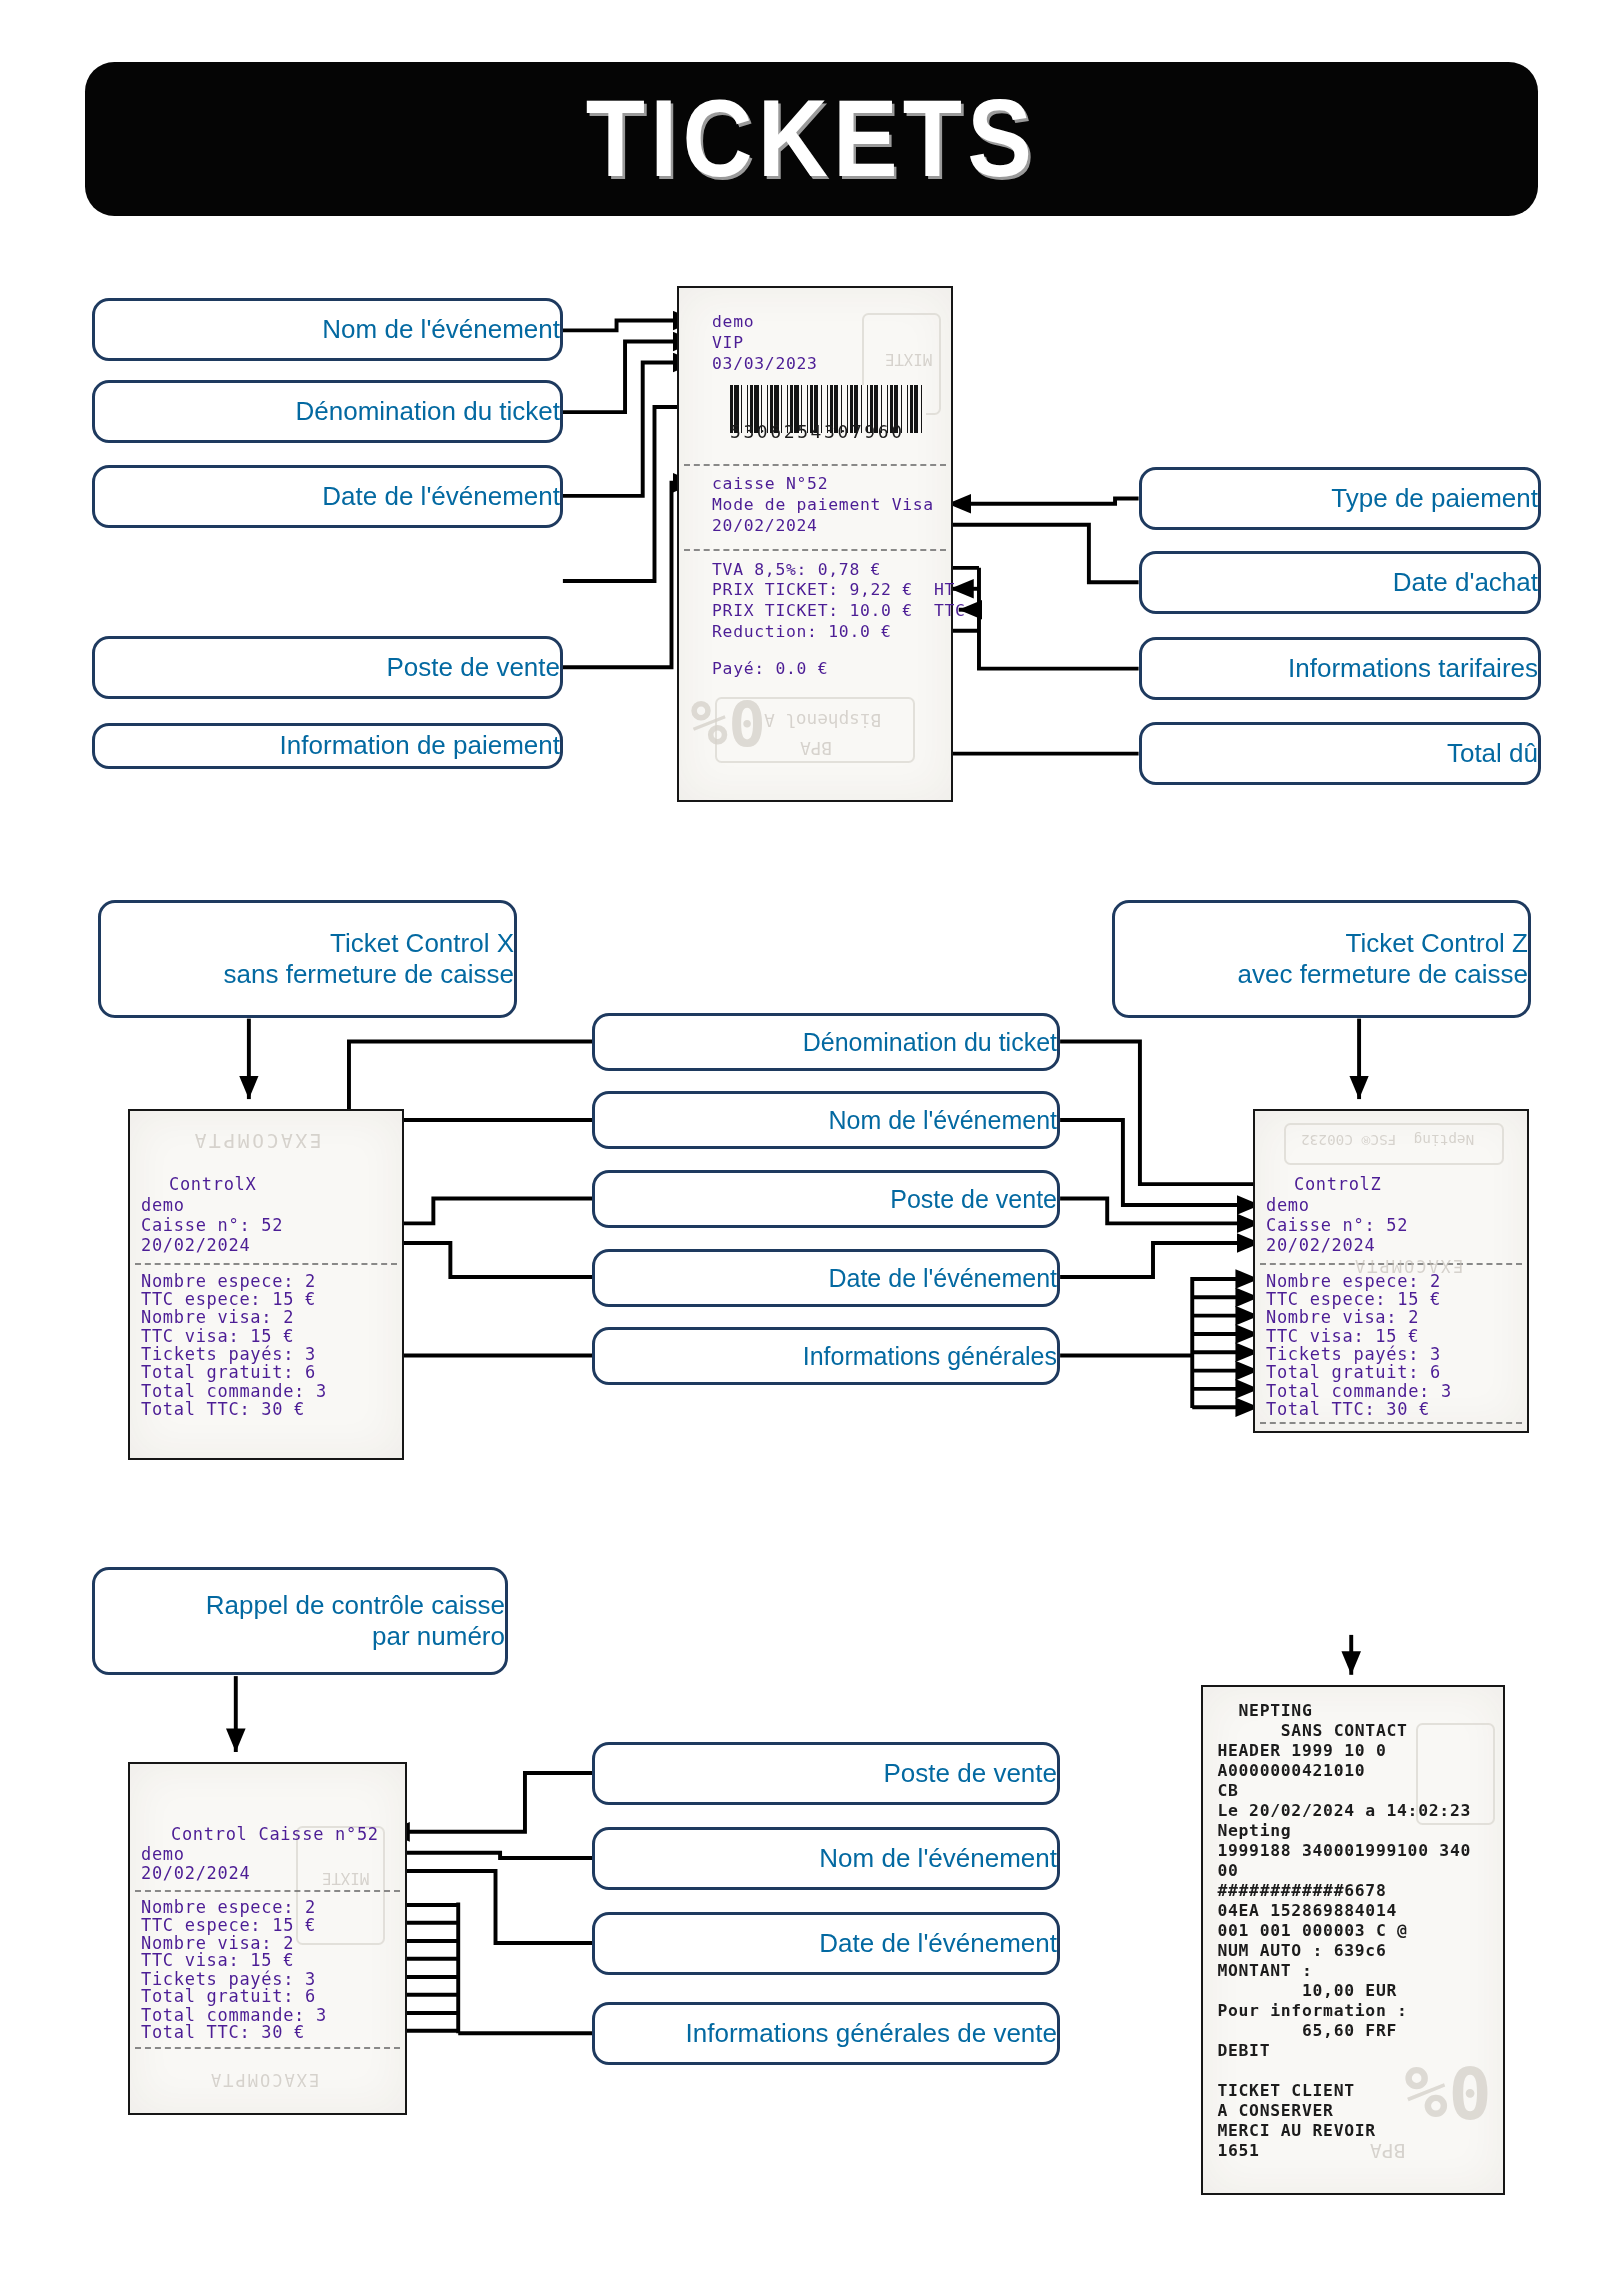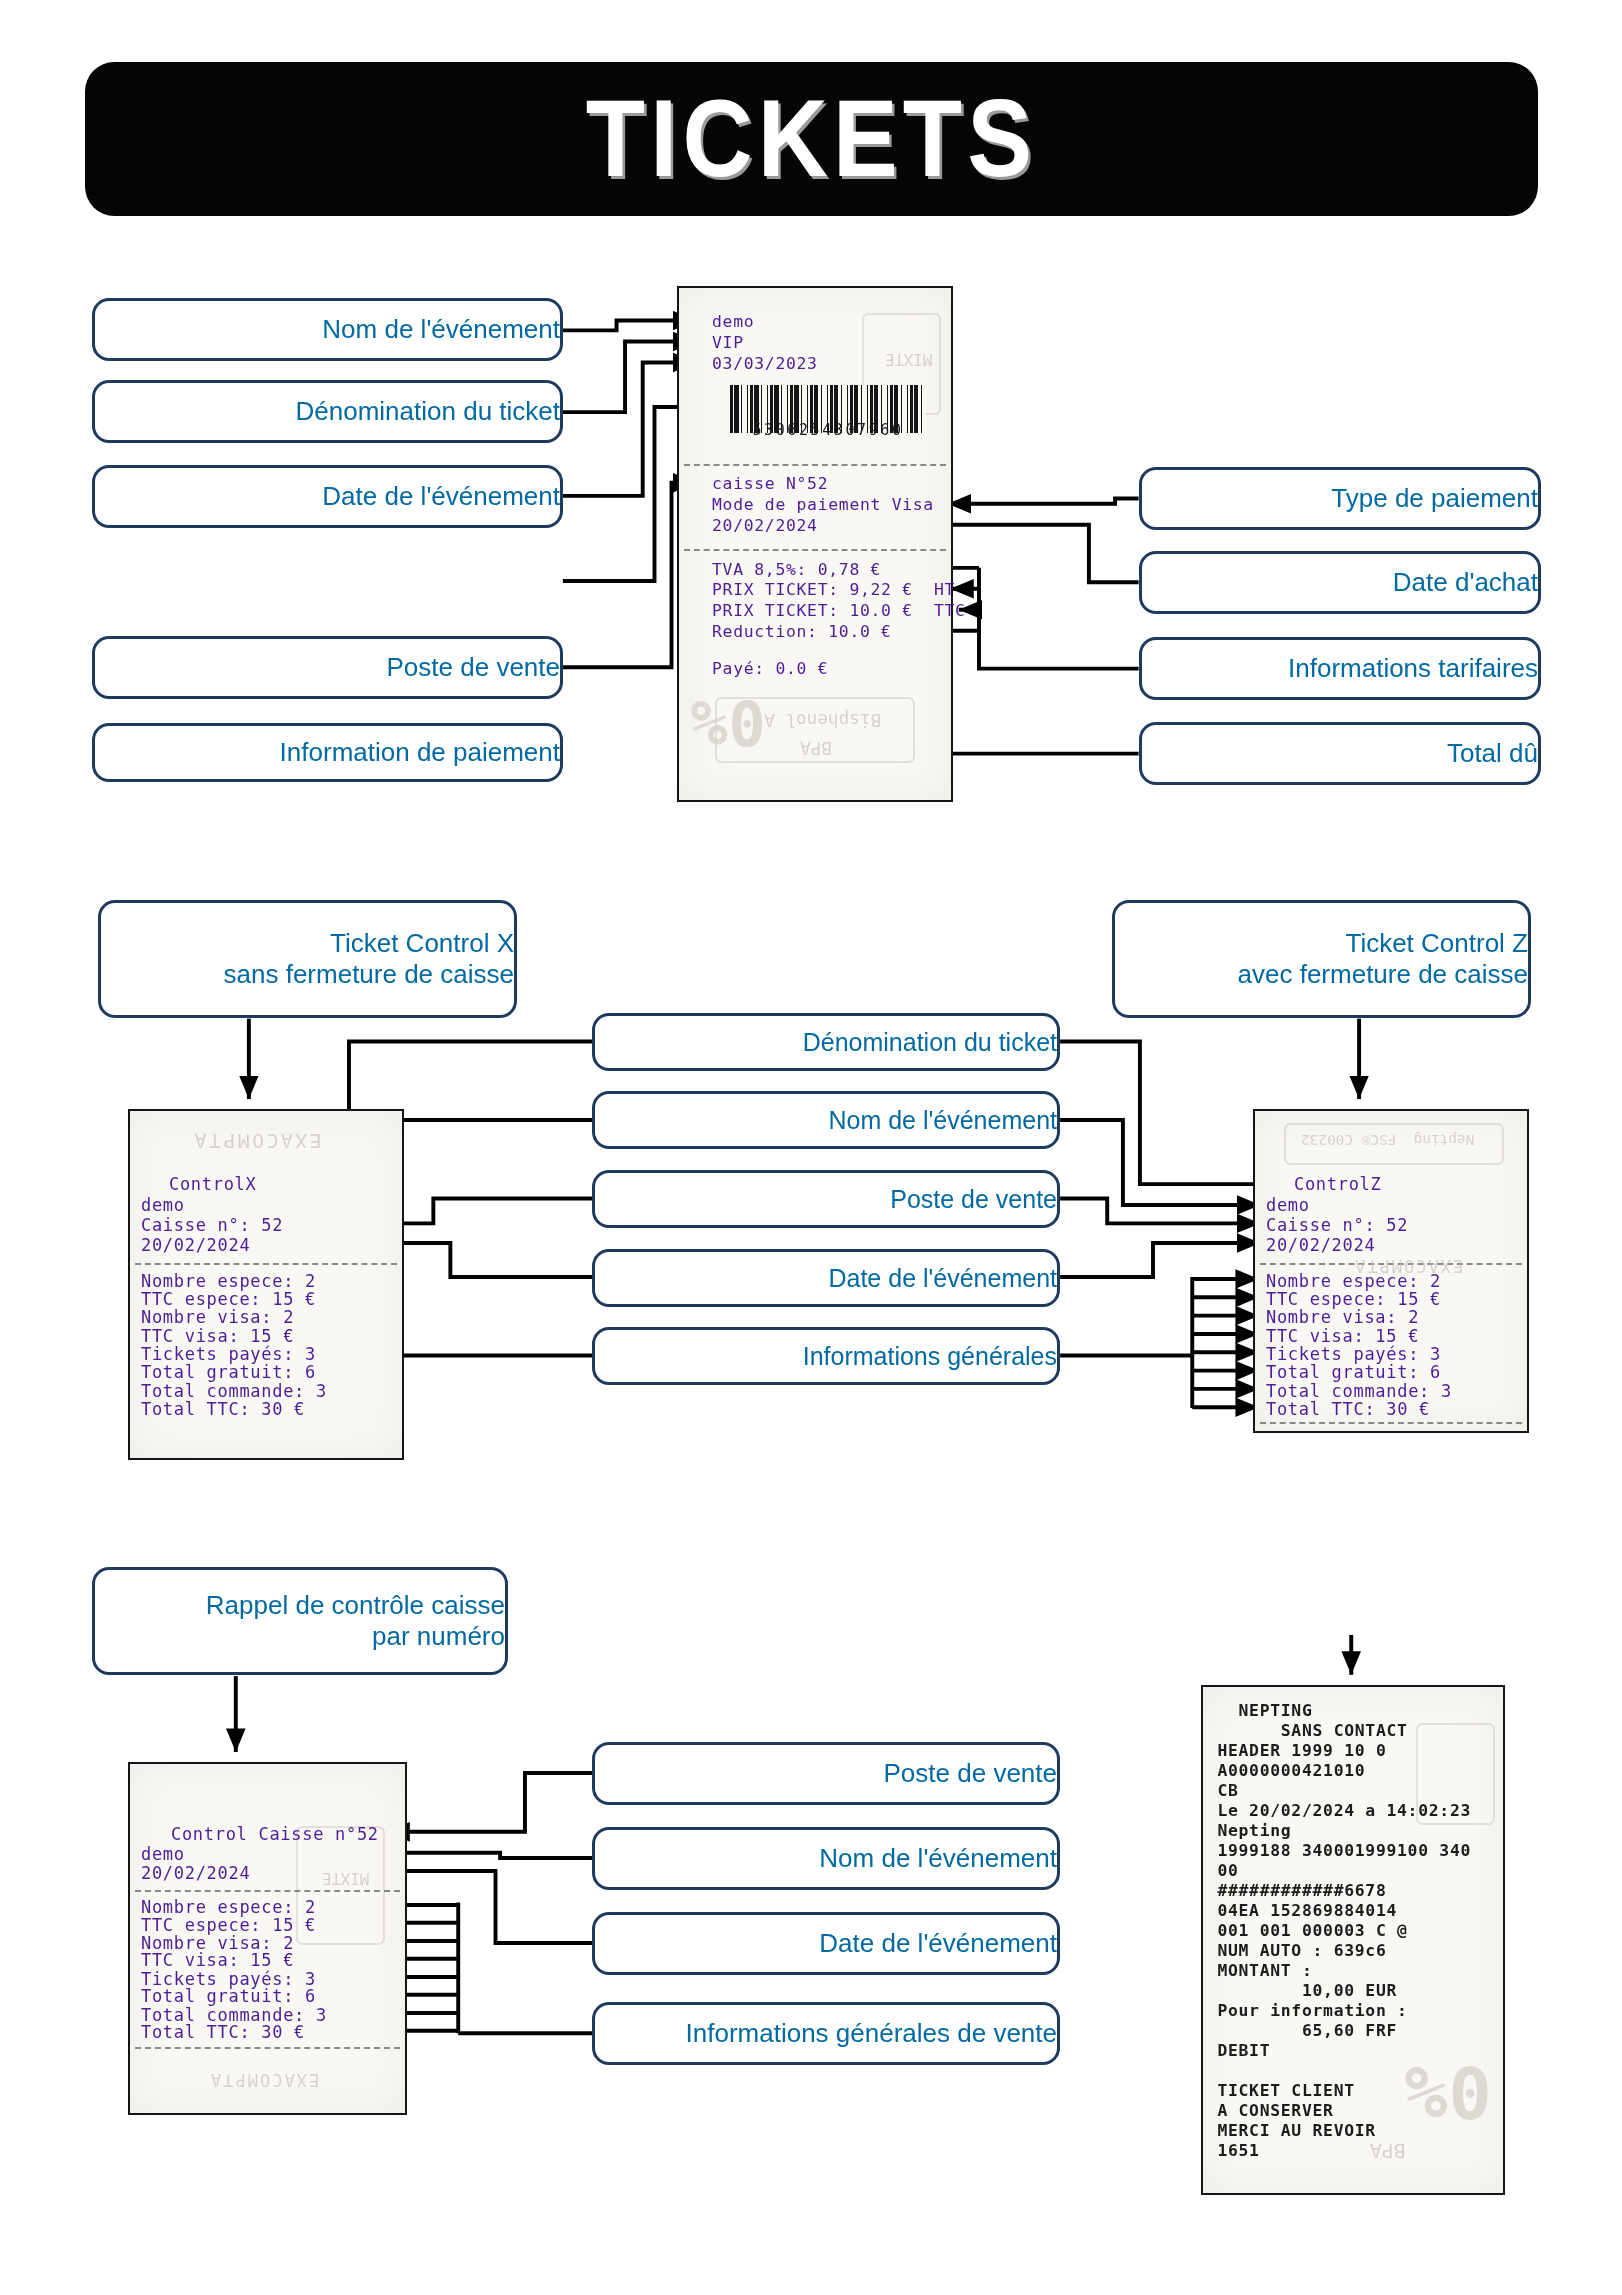--- a/index.html
+++ b/index.html
@@ -17,22 +17,22 @@
   .tkt{position:absolute;box-sizing:border-box;background:#f9f8f5;border:2px solid #161616;
        box-shadow:inset 0 0 46px rgba(60,50,30,0.06);}
   .trow{position:absolute;left:11px;font-family:"DejaVu Sans Mono",monospace;font-size:17px;
         color:#4c1d95;white-space:pre;letter-spacing:0.7px;}
   .t1 .trow{left:33px;font-size:16.4px;}
   .ttl{left:39px;}
   .sep{position:absolute;left:5.2px;right:5.2px;height:0;border-top:2.6px dashed #6e6e6e;opacity:.8;}
   .barcode{position:absolute;left:51px;top:97px;width:196px;height:48px;
      background:repeating-linear-gradient(90deg,#141414 0 2.6px,#f9f8f5 2.6px 3.9px,#141414 3.9px 8.5px,
      #f9f8f5 8.5px 11px,#141414 11px 12.4px,#f9f8f5 12.4px 17px,#141414 17px 18.3px,#f9f8f5 18.3px 20px);}
-  .bcnum{position:absolute;left:51px;top:133px;width:196px;text-align:center;
-         font-family:"DejaVu Sans Mono",monospace;font-size:15px;letter-spacing:2.6px;color:#1c1c1c;}
+  .bcnum{position:absolute;left:51px;top:133px;width:196px;
+         font-family:"DejaVu Sans Mono",monospace;font-size:18px;letter-spacing:2.6px;color:#1c1c1c;}
   .wm{position:absolute;color:#c4bfb8;font-family:"DejaVu Sans Mono",monospace;
       transform:scale(-1,-1);white-space:pre;opacity:.65;}
   .wmbox{position:absolute;border:2px solid #d9d5cf;border-radius:6.5px;opacity:.7;}
   .wmbig{position:absolute;color:#d7d3cc;font-weight:bold;font-family:"DejaVu Sans Mono",monospace;
          transform:scale(-1,-1);opacity:.8;}
   .cbline{font-family:"DejaVu Sans Mono",monospace;font-size:16.4px;color:#1c1c1c;
           white-space:pre;height:20px;line-height:20px;letter-spacing:0.7px;}
   .cbwrap{position:absolute;left:14.4px;top:14.4px;right:6.5px;font-weight:bold;}
 </style>
 </head>
@@ -124,21 +124,21 @@
     </div>
   <div class="lbl" style="left:92px;top:380px;width:471px;height:63px;">
       <span>Dénomination du ticket</span>
     </div>
   <div class="lbl" style="left:92px;top:465px;width:471px;height:63px;">
       <span>Date de l'événement</span>
     </div>
   <div class="lbl" style="left:92px;top:636px;width:471px;height:63px;">
       <span>Poste de vente</span>
     </div>
-  <div class="lbl" style="left:92px;top:723px;width:471px;height:59px;">
+  <div class="lbl" style="left:92px;top:723px;width:471px;height:46px;">
       <span>Information de paiement</span>
     </div>
 
   <div class="lbl" style="left:1139px;top:467px;width:402px;height:63px;">
       <span>Type de paiement</span>
     </div>
   <div class="lbl" style="left:1139px;top:551px;width:402px;height:63px;">
       <span>Date d'achat</span>
     </div>
   <div class="lbl" style="left:1139px;top:637px;width:402px;height:63px;">

